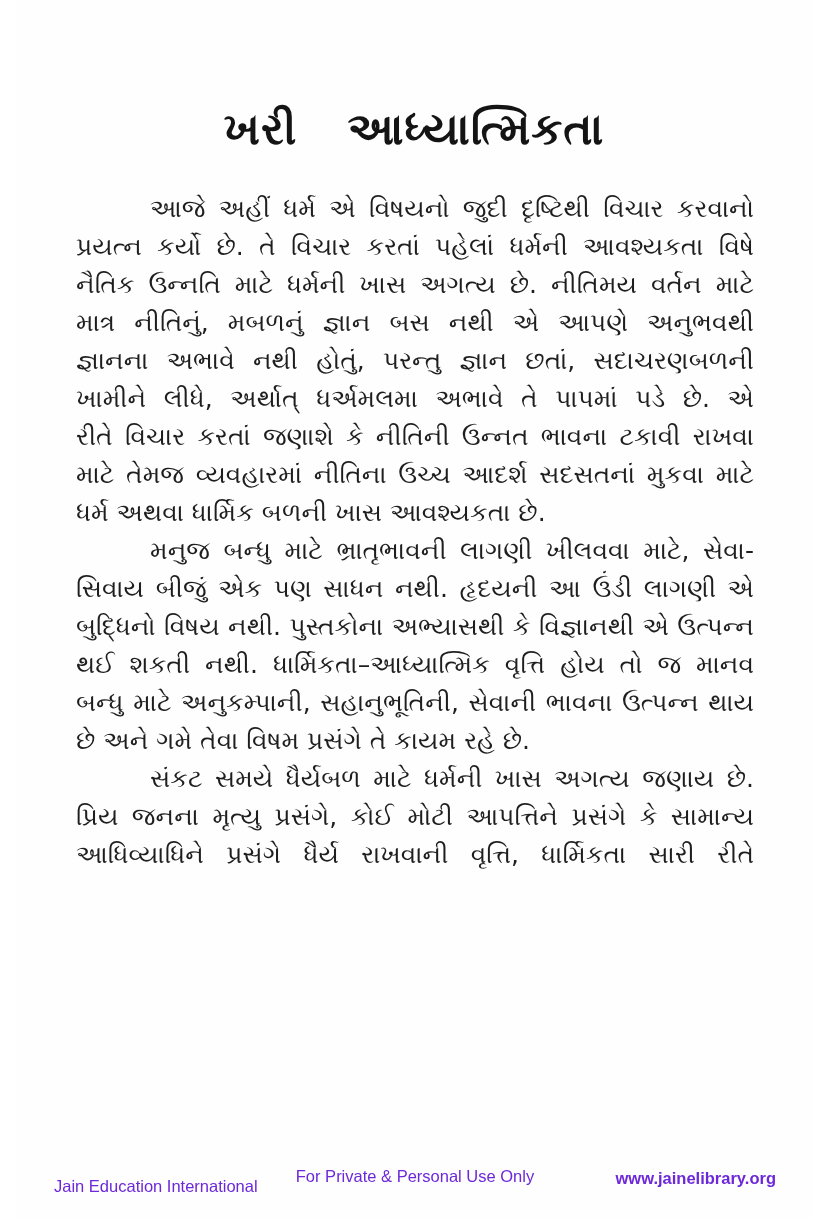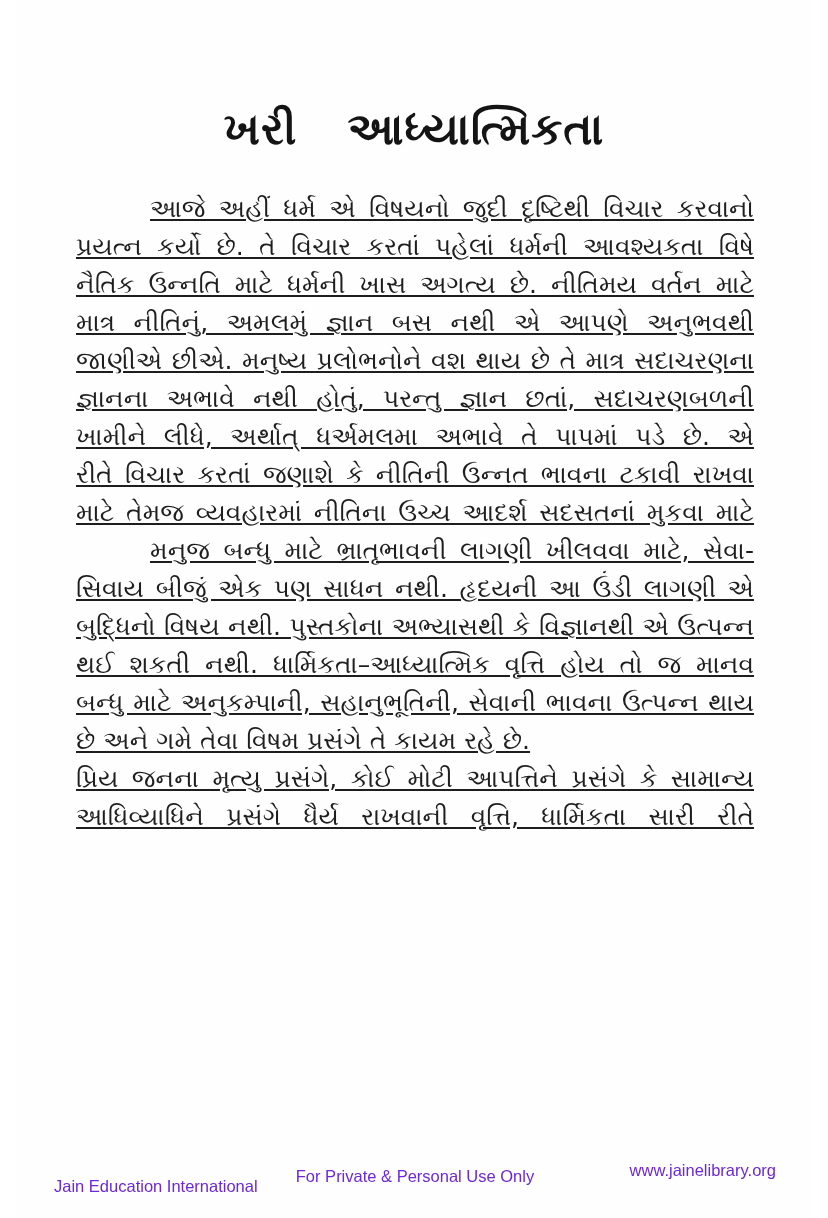--- a/index.html
+++ b/index.html
@@ -31,66 +31,66 @@
     margin: 30px 58px 0 60px;
   }
   .paragraph { margin: 0; }
   .line {
     font-size: 25px;
     line-height: 38px;
     text-align: justify;
     text-align-last: justify;
     text-justify: inter-word;
     color: #1e1e1e;
-    text-decoration: underline;
   }
   .line.indent { text-indent: 74px; }
   .line.para-end { text-align-last: left; }
   .footer {
     position: absolute;
     left: 38px;
     right: 36px;
     bottom: 22px;
     height: 22px;
     font-family: "Liberation Sans", sans-serif;
     font-size: 16.5px;
     color: #6d28d9;
   }
   .footer-left { position: absolute; left: 0; bottom: 0; }
   .footer-center { position: absolute; left: 50%; transform: translateX(-50%); bottom: 10px; }
-  .footer-right { position: absolute; right: 0; bottom: 16px; }
+  .footer-right { position: absolute; right: 0; bottom: 8px; font-weight: bold; }
 </style>
 </head>
 <body>
 
 <div class="page">
 
   <div class="page-title">ખરી આધ્યાત્મિકતા</div>
 
   <div class="text-body">
       <div class="paragraph">
         <div class="line indent">આજે અહીં ધર્મ એ વિષયનો જુદી દૃષ્ટિથી વિચાર કરવાનો</div>
         <div class="line">પ્રયત્ન કર્યો છે. તે વિચાર કરતાં પહેલાં ધર્મની આવશ્યકતા વિષે</div>
         <div class="line">નૈતિક ઉન્નતિ માટે ધર્મની ખાસ અગત્ય છે. નીતિમય વર્તન માટે</div>
-        <div class="line">માત્ર નીતિનું, અમલમું જ્ઞાન બસ નથી એ આપણે અનુભવથી</div>
-        <div class="line">જાણીએ છીએ. મનુષ્ય પ્રલોભનોને વશ થાય છે તે માત્ર સદાચરણના</div>
+        <div class="line">માત્ર નીતિનું, મબળનું જ્ઞાન બસ નથી એ આપણે અનુભવથી</div>
         <div class="line">જ્ઞાનના અભાવે નથી હોતું, પરન્તુ જ્ઞાન છતાં, સદાચરણબળની</div>
         <div class="line">ખામીને લીધે, અર્થાત્ ધર્અમલમા અભાવે તે પાપમાં પડે છે. એ</div>
         <div class="line">રીતે વિચાર કરતાં જણાશે કે નીતિની ઉન્નત ભાવના ટકાવી રાખવા</div>
         <div class="line">માટે તેમજ વ્યવહારમાં નીતિના ઉચ્ચ આદર્શ સદસતનાં મુકવા માટે</div>
+        <div class="line para-end">ધર્મ અથવા ધાર્મિક બળની ખાસ આવશ્યકતા છે.</div>
       </div>
       <div class="paragraph">
         <div class="line indent">મનુજ બન્ધુ માટે ભ્રાતૃભાવની લાગણી ખીલવવા માટે, સેવા-</div>
         <div class="line">સિવાય બીજું એક પણ સાધન નથી. હૃદયની આ ઉંડી લાગણી એ</div>
         <div class="line">બુદ્ધિનો વિષય નથી. પુસ્તકોના અભ્યાસથી કે વિજ્ઞાનથી એ ઉત્પન્ન</div>
         <div class="line">થઈ શકતી નથી. ધાર્મિકતા–આધ્યાત્મિક વૃત્તિ હોય તો જ માનવ</div>
         <div class="line">બન્ધુ માટે અનુકમ્પાની, સહાનુભૂતિની, સેવાની ભાવના ઉત્પન્ન થાય</div>
         <div class="line para-end">છે અને ગમે તેવા વિષમ પ્રસંગે તે કાયમ રહે છે.</div>
       </div>
       <div class="paragraph">
+        <div class="line indent">સંકટ સમયે ધૈર્યબળ માટે ધર્મની ખાસ અગત્ય જણાય છે.</div>
         <div class="line">પ્રિય જનના મૃત્યુ પ્રસંગે, કોઈ મોટી આપત્તિને પ્રસંગે કે સામાન્ય</div>
         <div class="line">આધિવ્યાધિને પ્રસંગે ધૈર્ય રાખવાની વૃત્તિ, ધાર્મિકતા સારી રીતે</div>
       </div>
     </div>
 
   <div class="footer">
     <span class="footer-left">Jain Education International</span>
     <span class="footer-center">For Private &amp; Personal Use Only</span>
     <span class="footer-right">www.jainelibrary.org</span>
   </div>

